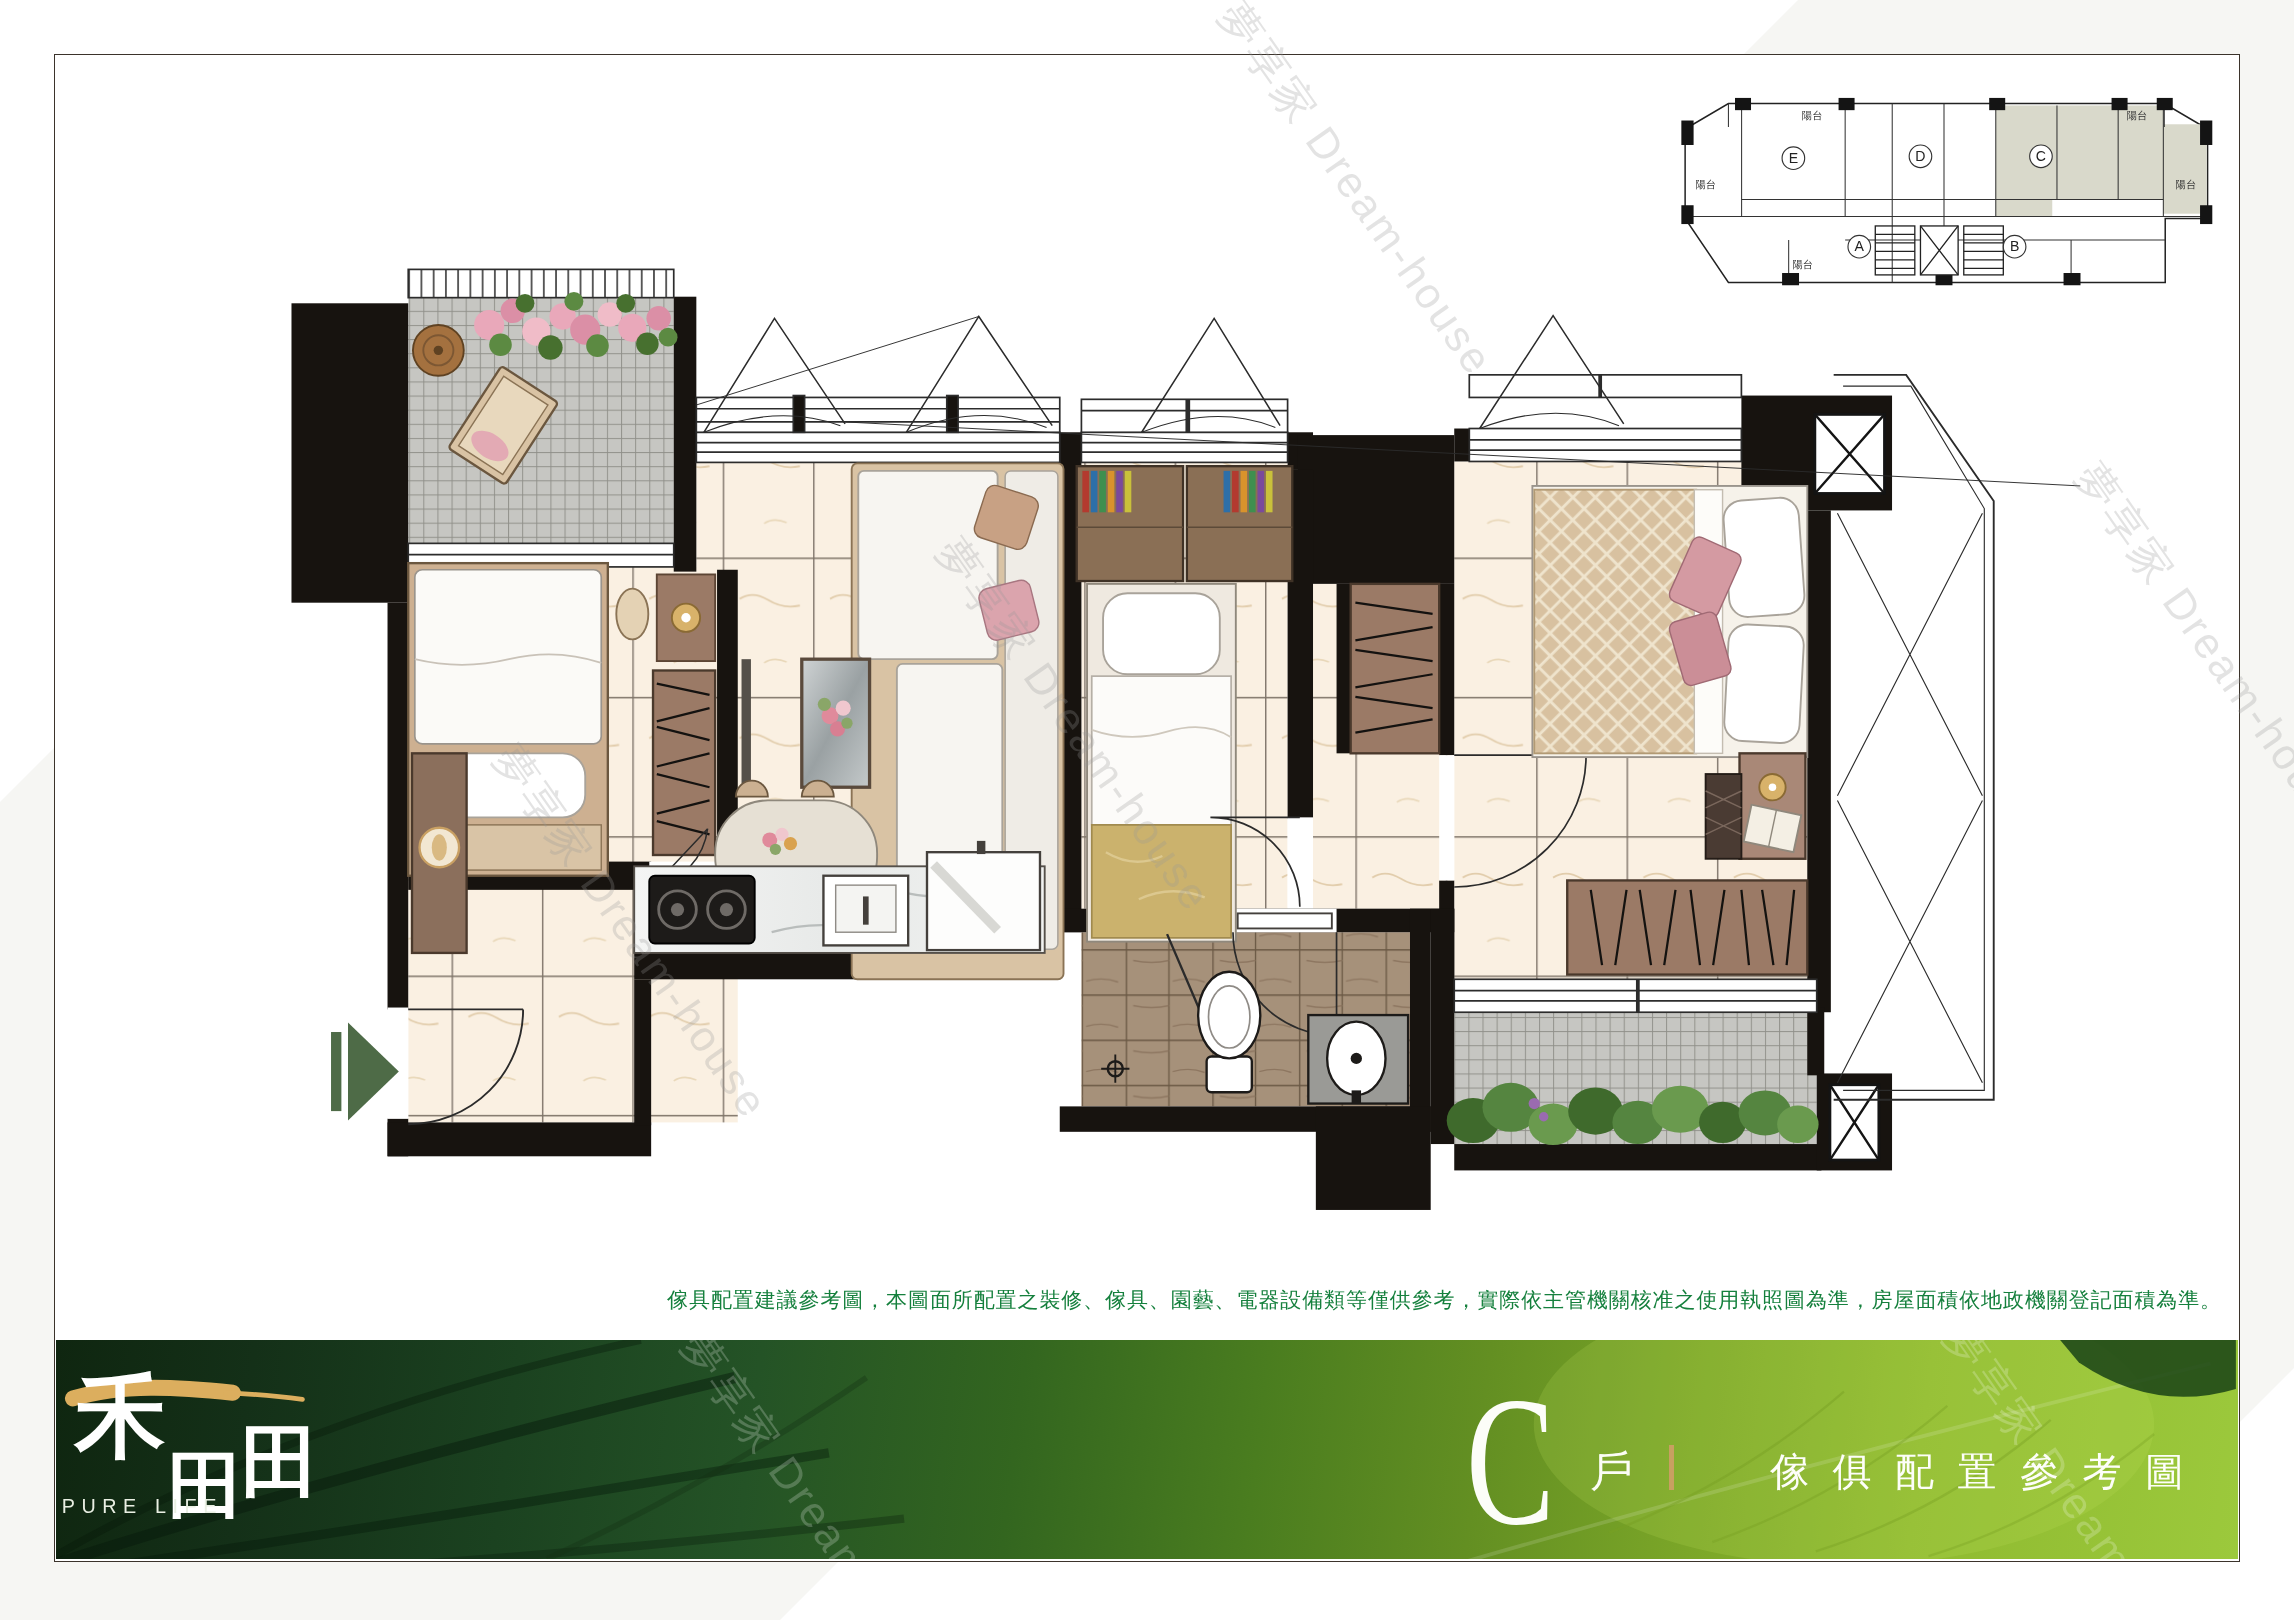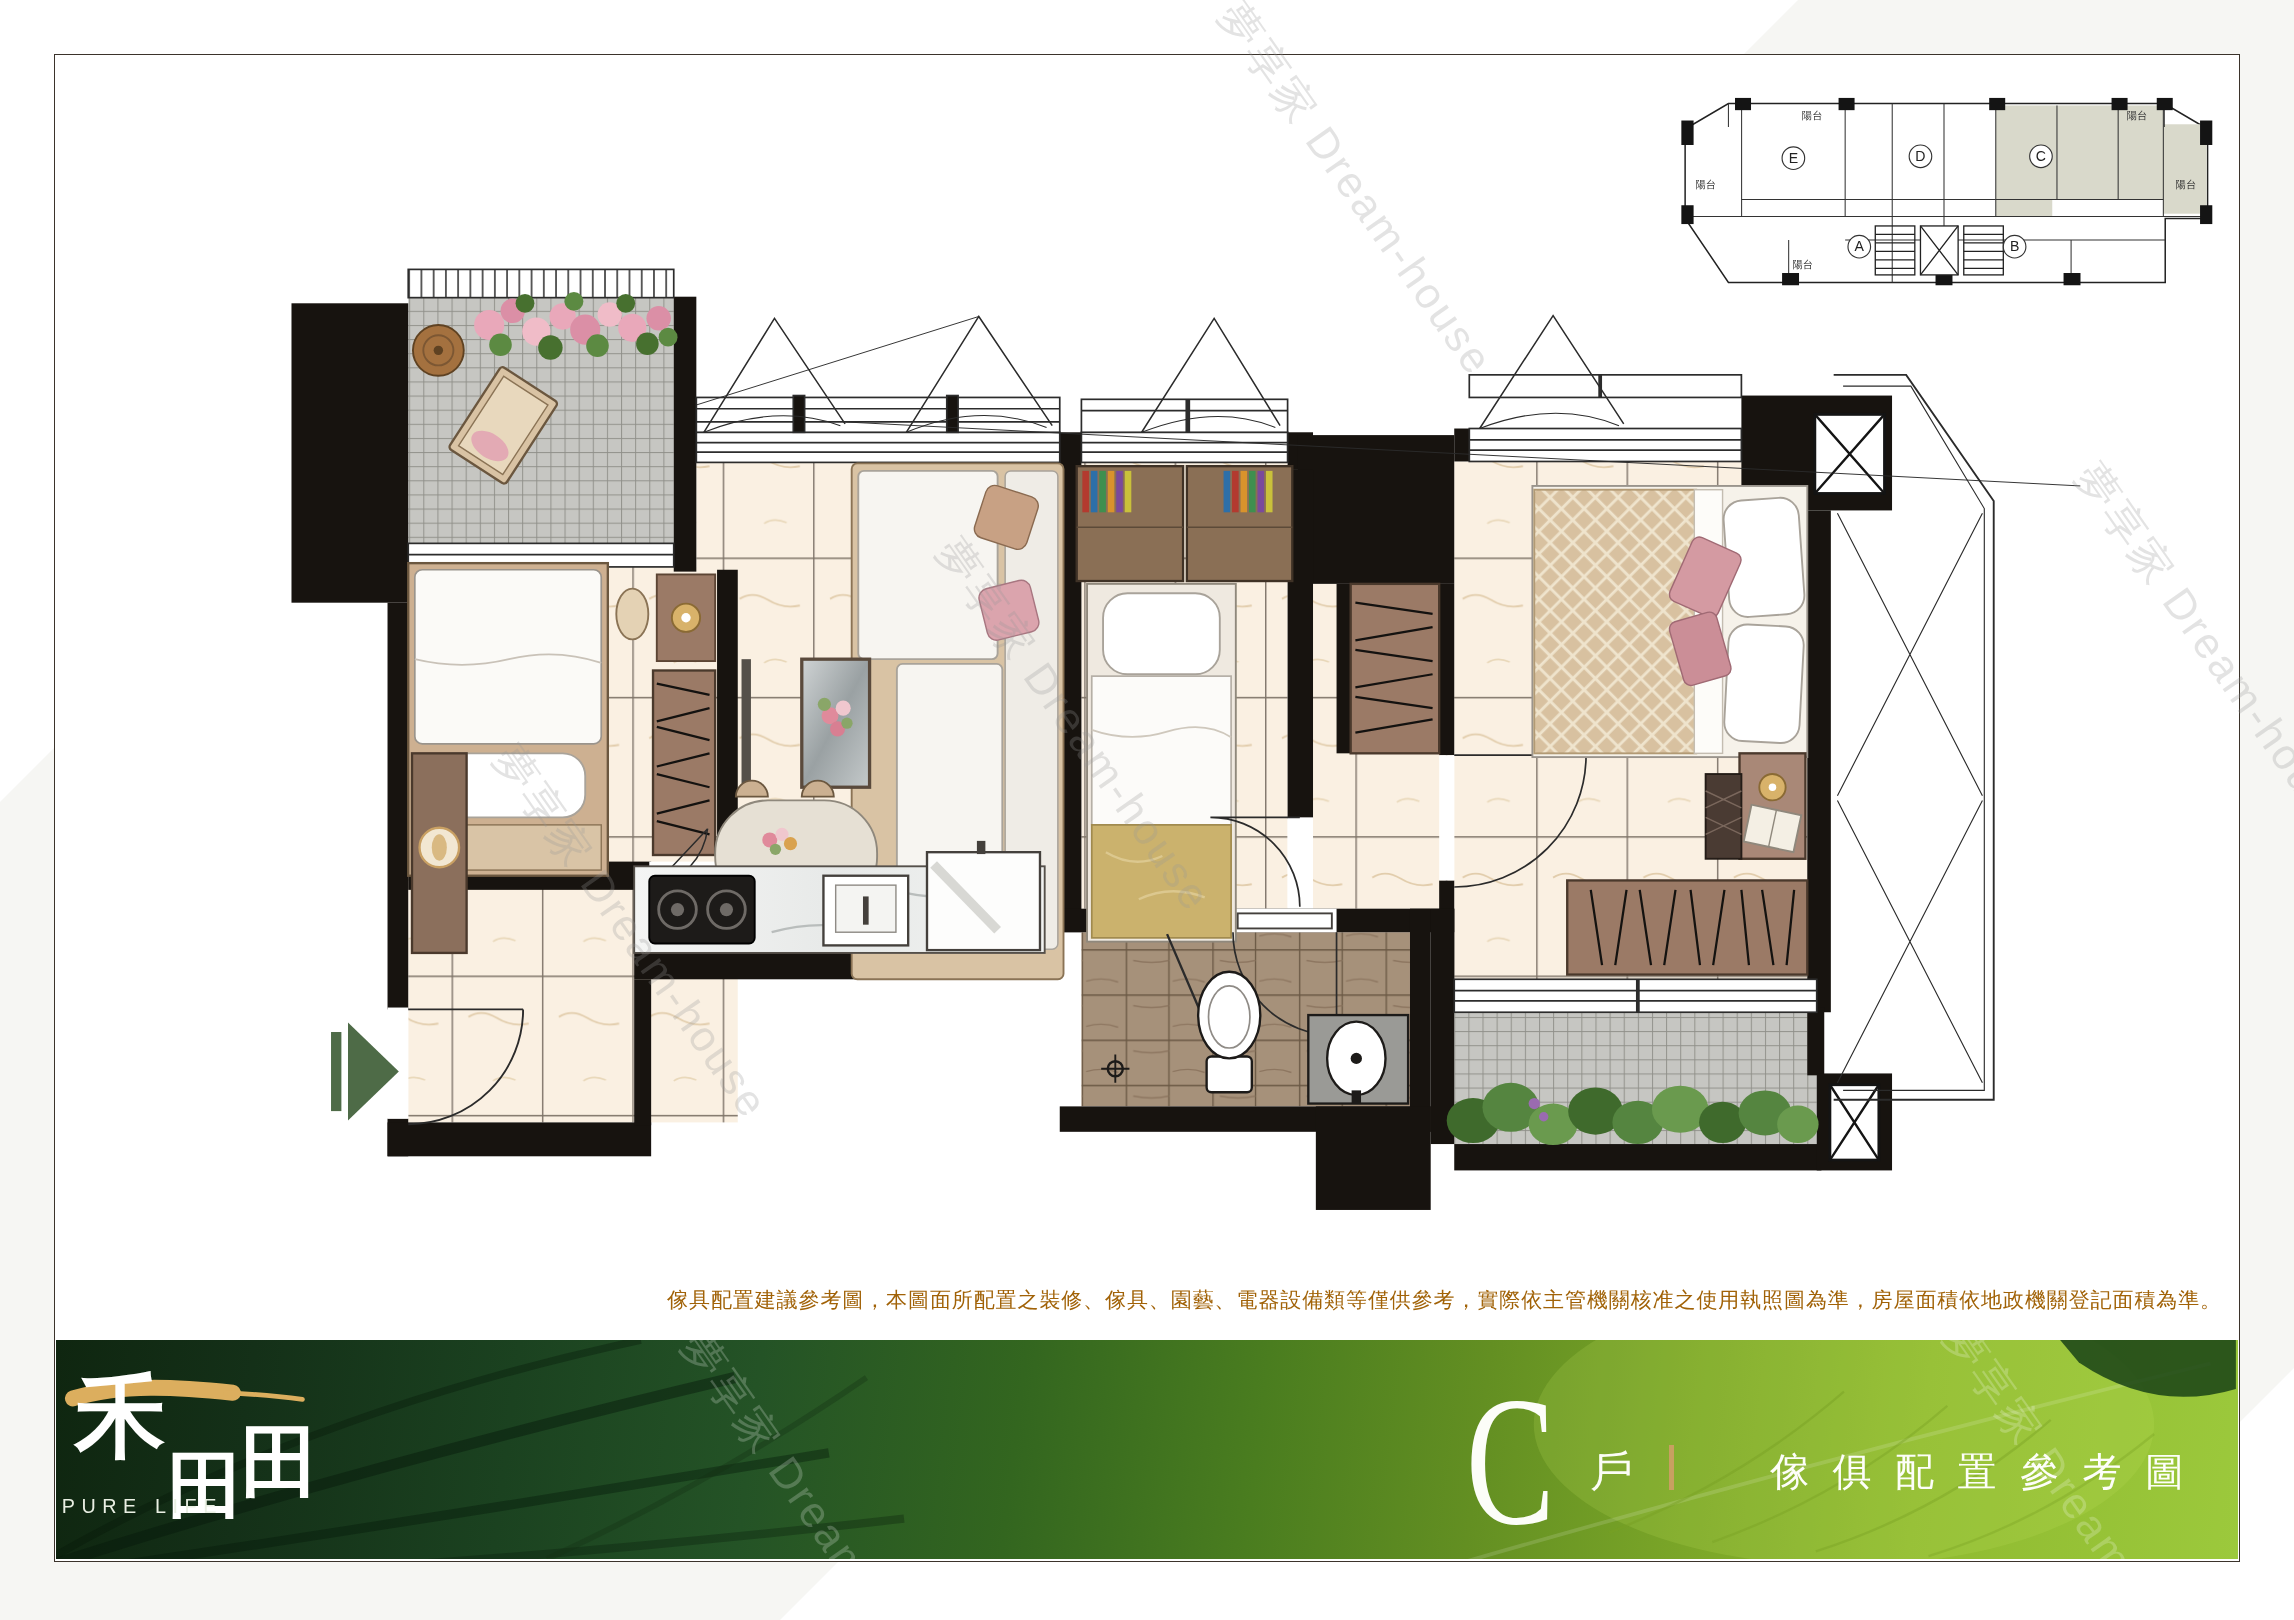--- a/index.html
+++ b/index.html
@@ -4,21 +4,21 @@
 <style>
   html,body{margin:0;padding:0;background:#ffffff;}
   #page{position:relative;width:2295px;height:1621px;background:#fff;overflow:hidden;
         font-family:"Liberation Sans",sans-serif;}
   .shade{position:absolute;background:#f6f6f3;transform:rotate(-45deg);z-index:0;}
   #frame{position:absolute;left:54px;top:54px;width:2184px;height:1506px;
          border:1.9px solid #3b332b;background:#fff;z-index:1;overflow:hidden;}
   #plan-svg{position:absolute;left:235px;top:226px;z-index:2;}
   #keyplan-svg{position:absolute;left:1671px;top:80px;z-index:2;}
   #disclaimer{position:absolute;left:527px;top:1286px;width:1695px;text-align:right;
-              font-family:"Liberation Serif",serif;font-size:21px;color:#a16207;
+              font-family:"Liberation Serif",serif;font-size:21px;color:#15803d;
               letter-spacing:0.9px;z-index:3;}
   #banner{position:absolute;left:56px;top:1340px;width:2182px;height:219px;z-index:4;
           background:linear-gradient(97deg,#0f2610 0%,#143018 9%,#1b4220 21%,#245326 32%,
                      #33661f 44%,#4a7d1f 55%,#638f22 65%,#7ba628 75%,#8fba30 85%,#9cc93c 100%);
           overflow:hidden;}
   #banner svg{position:absolute;left:0;top:0;}
   #logo-svg{position:absolute;left:95px;top:30px;z-index:6;}
   .unit-c{position:absolute;left:1410px;top:28px;color:#fcfdf8;z-index:6;
           font-family:"Liberation Serif",serif;font-size:185px;line-height:1;
           transform:scaleX(.72);transform-origin:left top;font-weight:400;}

